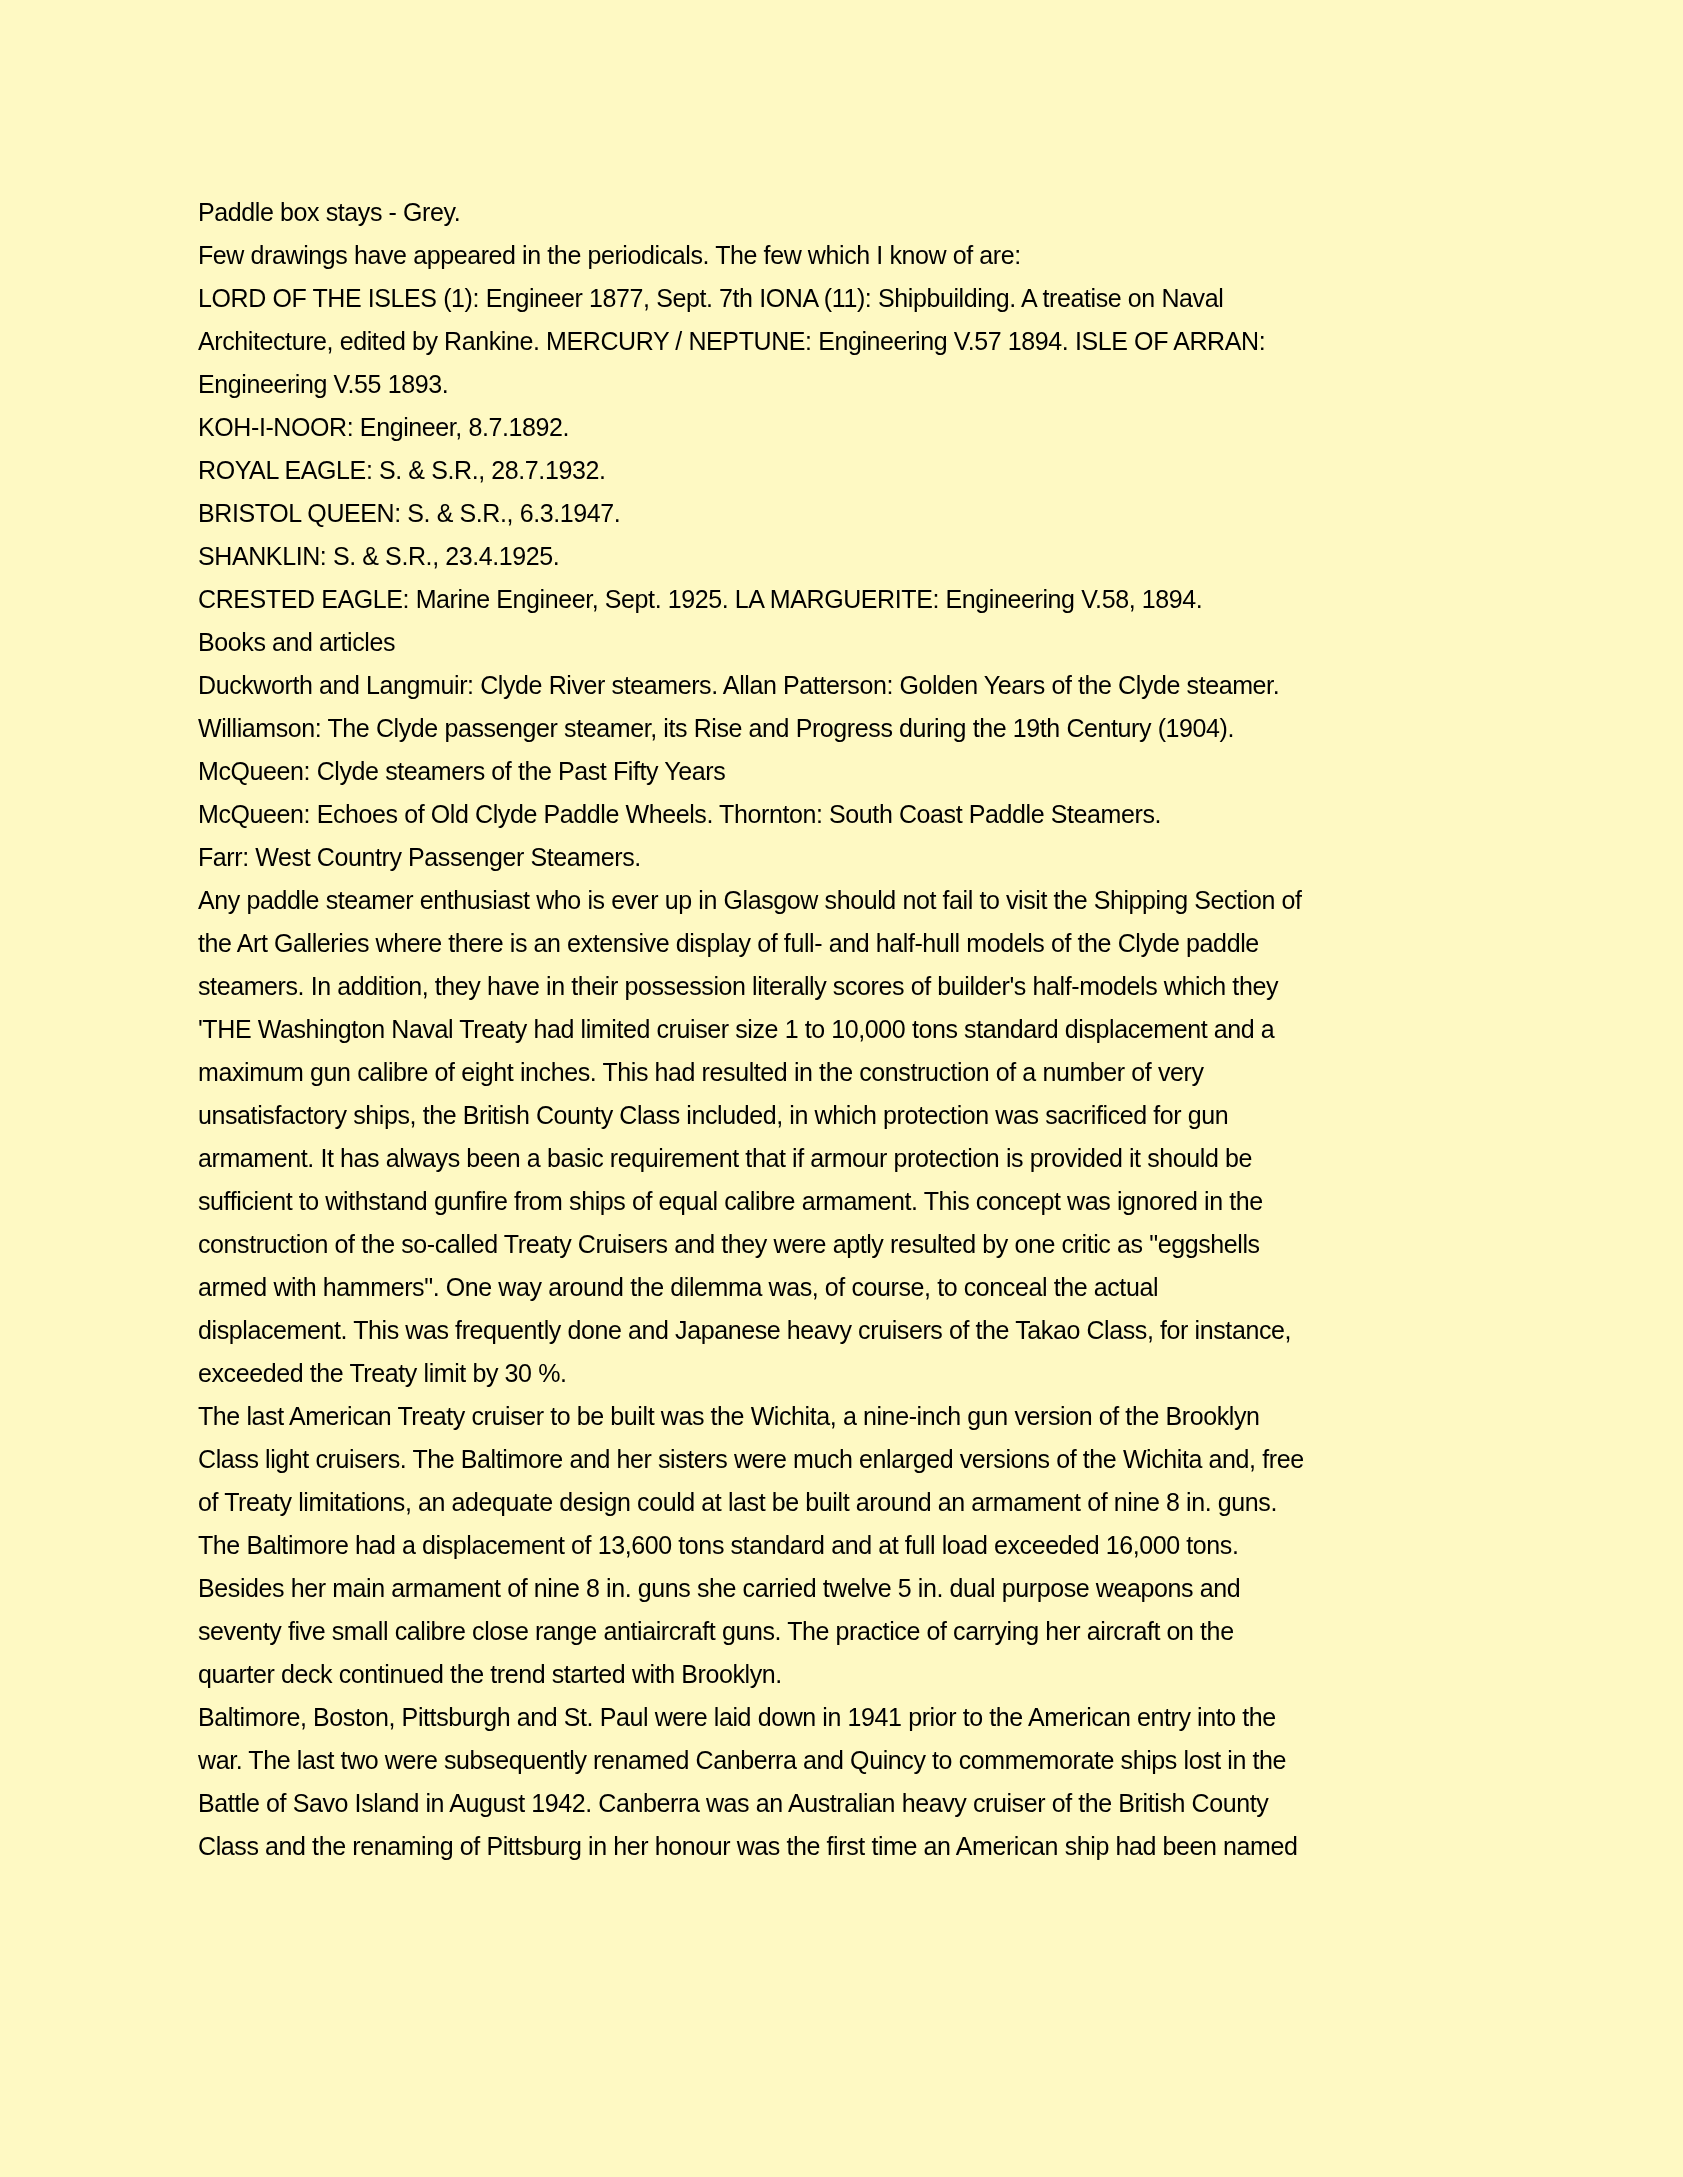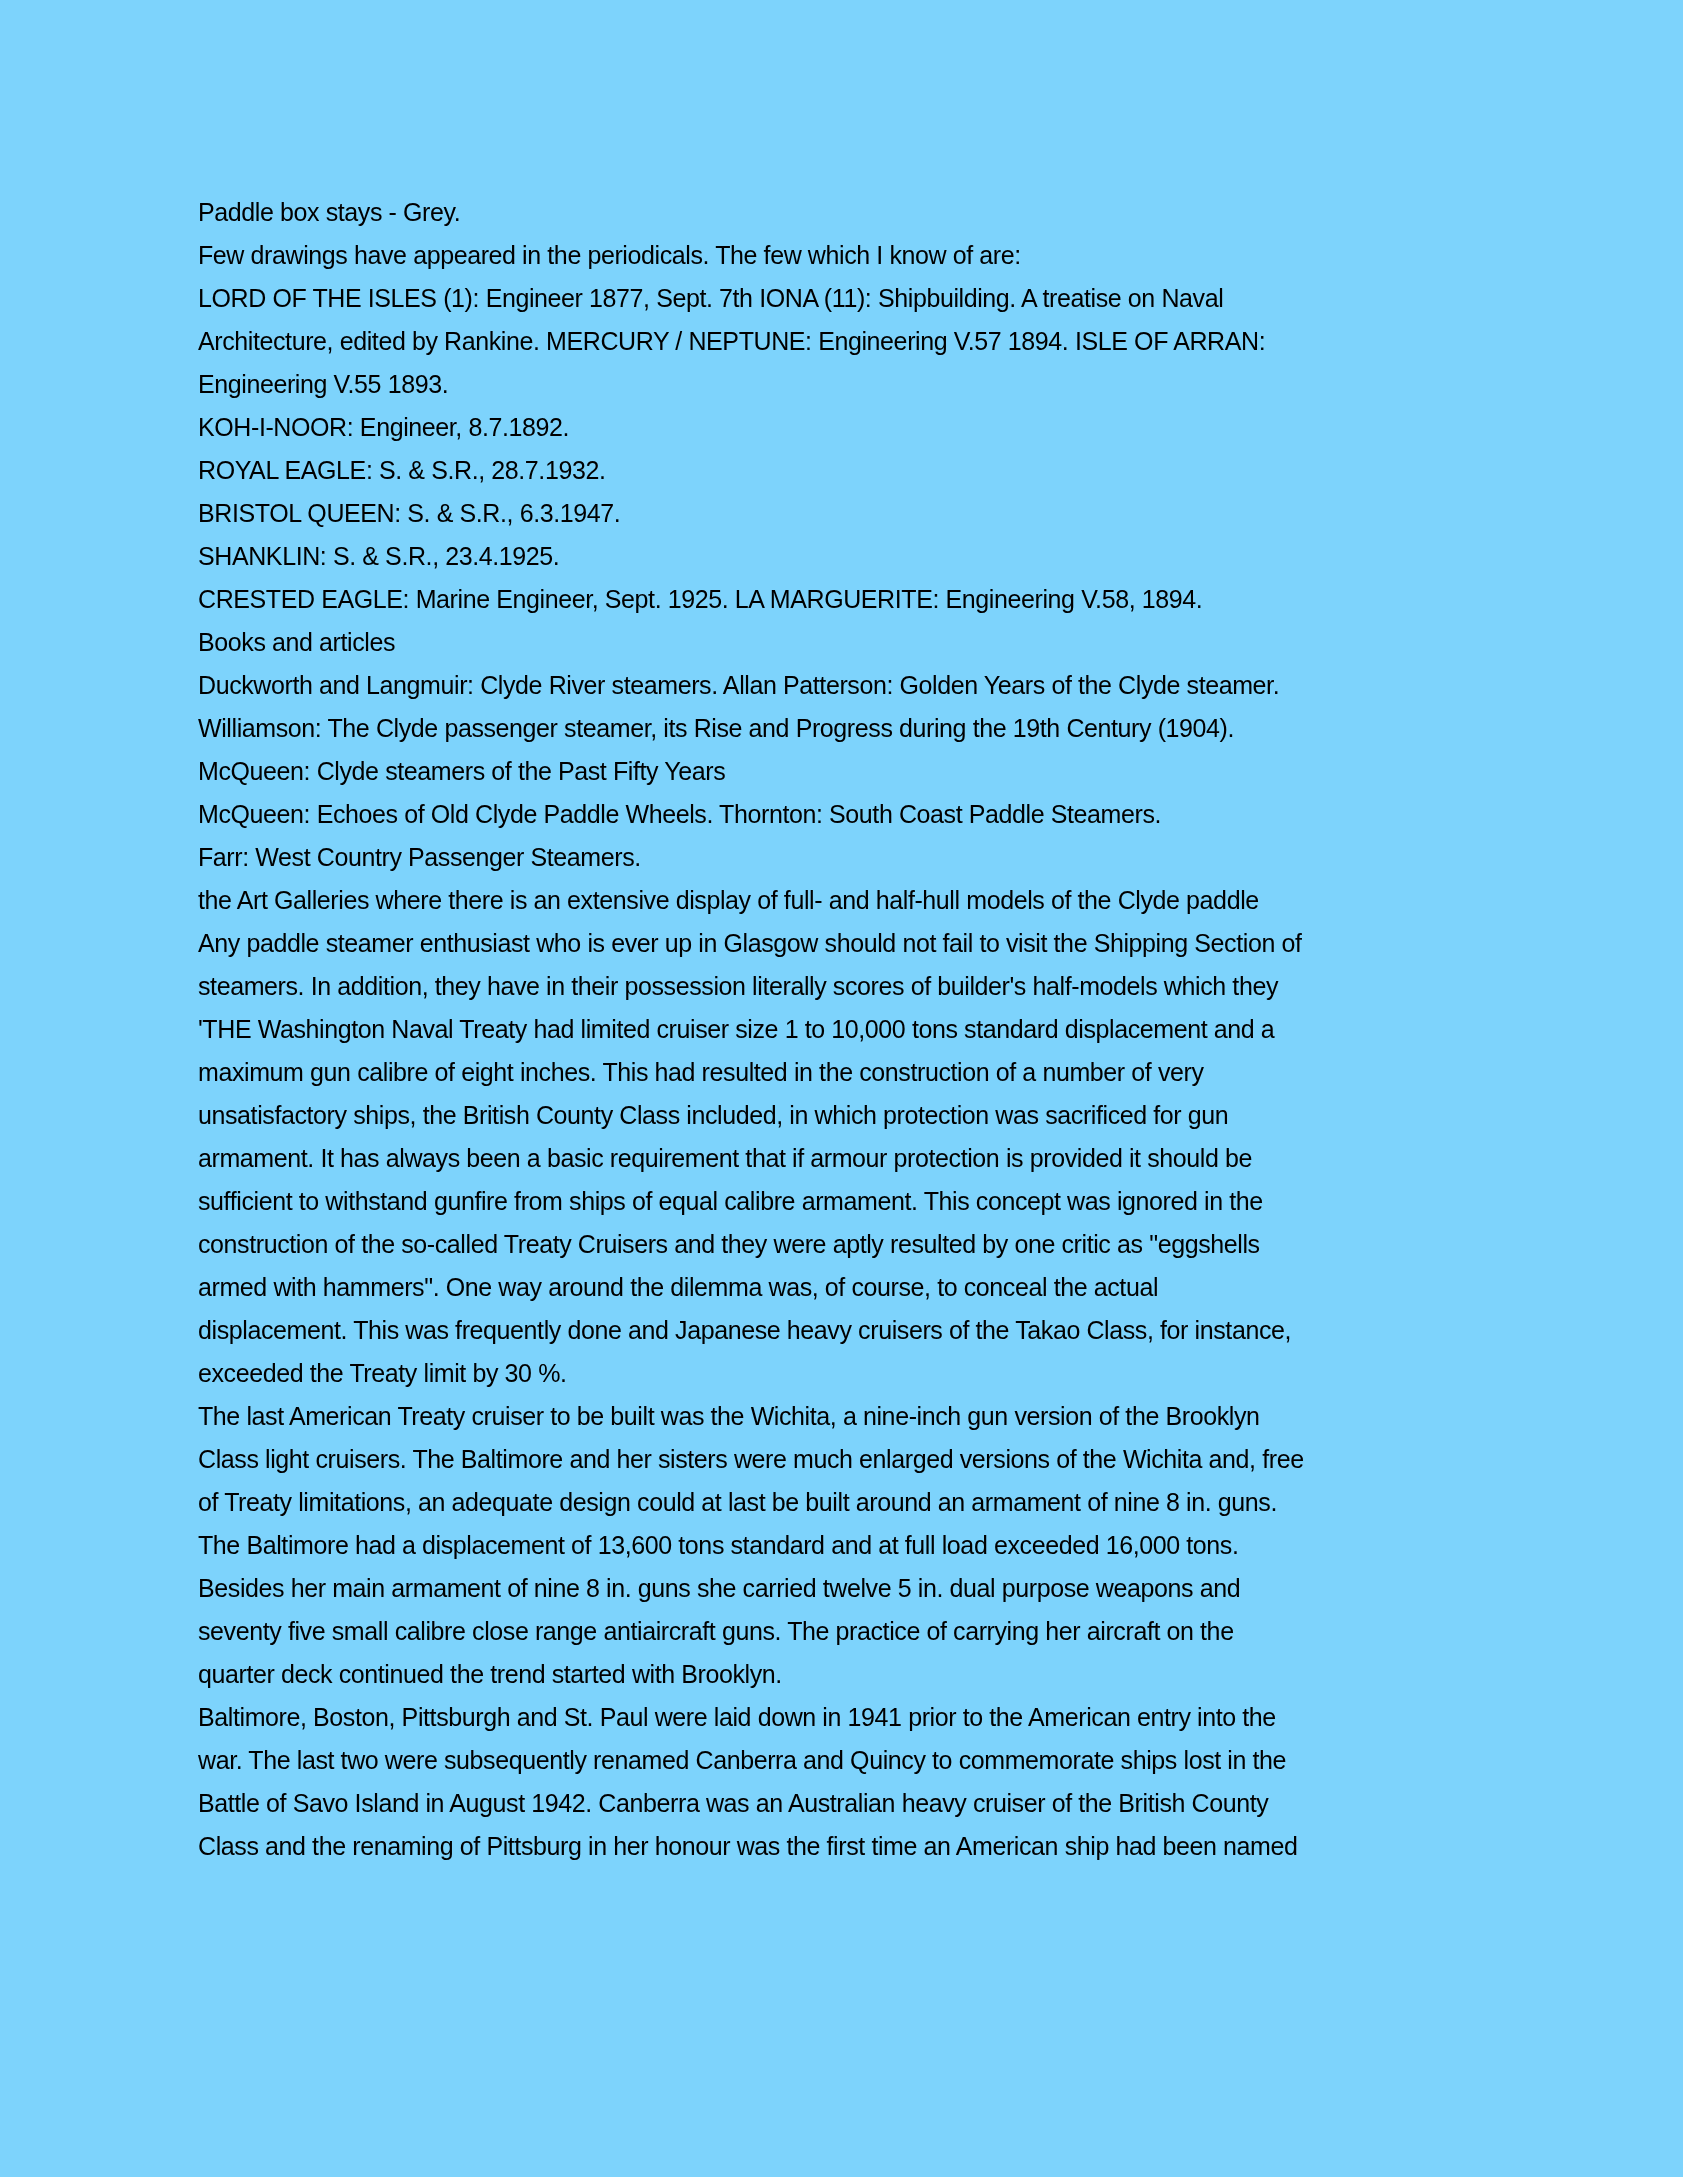--- a/index.html
+++ b/index.html
@@ -13,21 +13,21 @@
     position: relative;
     overflow: hidden;
     font-family: "Liberation Sans", sans-serif;
   }
   .page {
     position: absolute;
     left: 0;
     top: 0;
     width: 1683px;
     height: 2177px;
-    background: #7dd3fc;
+    background: #fef9c3;
   }
   .text-block {
     position: absolute;
     left: 198px;
     top: 191px;
     width: 1307px;
   }
   .line {
     font-size: 25px;
     line-height: 43px;
@@ -51,22 +51,22 @@
       <div class="line">ROYAL EAGLE: S. &amp; S.R., 28.7.1932.</div>
       <div class="line">BRISTOL QUEEN: S. &amp; S.R., 6.3.1947.</div>
       <div class="line">SHANKLIN: S. &amp; S.R., 23.4.1925.</div>
       <div class="line">CRESTED EAGLE: Marine Engineer, Sept. 1925. LA MARGUERITE: Engineering V.58, 1894.</div>
       <div class="line">Books and articles</div>
       <div class="line">Duckworth and Langmuir: Clyde River steamers. Allan Patterson: Golden Years of the Clyde steamer.</div>
       <div class="line">Williamson: The Clyde passenger steamer, its Rise and Progress during the 19th Century (1904).</div>
       <div class="line">McQueen: Clyde steamers of the Past Fifty Years</div>
       <div class="line">McQueen: Echoes of Old Clyde Paddle Wheels. Thornton: South Coast Paddle Steamers.</div>
       <div class="line">Farr: West Country Passenger Steamers.</div>
+      <div class="line">Any paddle steamer enthusiast who is ever up in Glasgow should not fail to visit the Shipping Section of</div>
       <div class="line">the Art Galleries where there is an extensive display of full- and half-hull models of the Clyde paddle</div>
-      <div class="line">Any paddle steamer enthusiast who is ever up in Glasgow should not fail to visit the Shipping Section of</div>
       <div class="line">steamers. In addition, they have in their possession literally scores of builder's half-models which they</div>
       <div class="line">'THE Washington Naval Treaty had limited cruiser size 1 to 10,000 tons standard displacement and a</div>
       <div class="line">maximum gun calibre of eight inches. This had resulted in the construction of a number of very</div>
       <div class="line">unsatisfactory ships, the British County Class included, in which protection was sacrificed for gun</div>
       <div class="line">armament. It has always been a basic requirement that if armour protection is provided it should be</div>
       <div class="line">sufficient to withstand gunfire from ships of equal calibre armament. This concept was ignored in the</div>
       <div class="line">construction of the so-called Treaty Cruisers and they were aptly resulted by one critic as "eggshells</div>
       <div class="line">armed with hammers". One way around the dilemma was, of course, to conceal the actual</div>
       <div class="line">displacement. This was frequently done and Japanese heavy cruisers of the Takao Class, for instance,</div>
       <div class="line">exceeded the Treaty limit by 30 %.</div>

